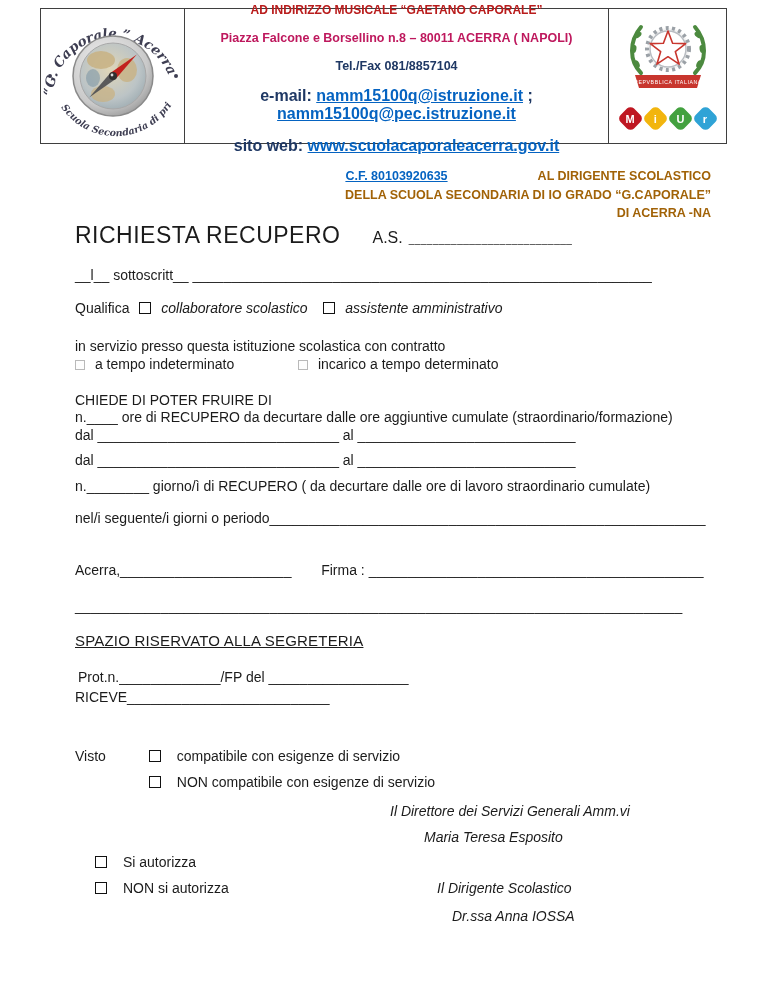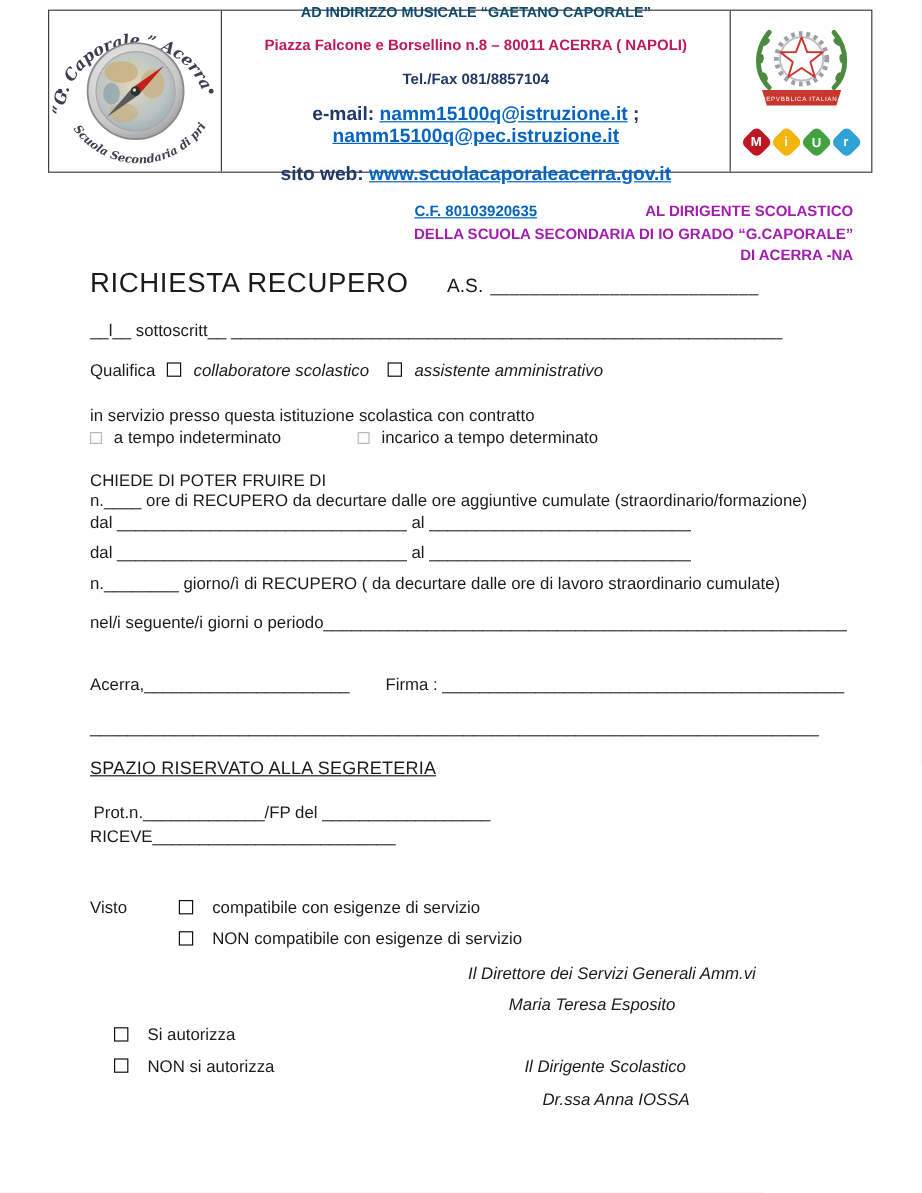--- a/index.html
+++ b/index.html
@@ -21,46 +21,46 @@
   .header-cell-center {
     flex:1; padding:5px 6px 4px 6px; text-align:center;
     display:flex; flex-direction:column; justify-content:center; gap:14px;
   }
   .header-cell-right {
     width:118px; border-left:1px solid #3f3f3f;
     display:flex; flex-direction:column; align-items:center; justify-content:flex-start;
     padding-top:10px; gap:6px;
   }
   .school-name  { color:#1f3864; font-weight:bold; font-size:15.5px; letter-spacing:.4px; }
-  .school-sub   { color:#0c4a6e; font-weight:bold; font-size:12px; }
+  .school-sub   { color:#b91c1c; font-weight:bold; font-size:12px; }
   .school-addr  { color:#be185d; font-weight:bold; font-size:12.5px; }
   .school-tel   { color:#1f3864; font-weight:bold; font-size:12.5px; }
   .school-row   { color:#1f3864; font-weight:bold; font-size:16px; }
   .lnk { color:#0563c1; text-decoration:underline; font-weight:bold; cursor:pointer; }
   .school-cf { font-size:12.5px; }
   
   .miur-row { display:flex; margin-top:4px; }
   .miur-d {
     width:19px; height:19px; border-radius:5px; transform:rotate(45deg);
     display:flex; align-items:center; justify-content:center; margin:0 3px;
   }
   .miur-d span {
     transform:rotate(-45deg); color:#fff; font-weight:bold; font-size:11px;
     font-family:"Liberation Sans",sans-serif;
   }
   
   .recipient {
     position:absolute; top:167px; right:57px; text-align:right;
-    font-weight:bold; font-size:12.5px; line-height:18.5px; color:#a21caf;
+    font-weight:bold; font-size:12.5px; line-height:18.5px; color:#a16207;
   }
   
   .title-row { position:absolute; top:222px; left:75px; white-space:nowrap; }
   .title-main { font-size:23px; letter-spacing:.5px; }
   .title-as   { font-size:16px; margin-left:32px; }
-  .title-blank{ font-size:14px; margin-left:6px; letter-spacing:.5px; }
+  .title-blank{ font-size:10px; margin-left:6px; letter-spacing:.5px; }
   
   .bline { position:absolute; left:75px; right:76px; font-size:14px; white-space:nowrap; color:#1b1b1b; }
   .center { }
   .ital { font-style:italic; }
   
   .cb {
     display:inline-block; width:12px; height:12px; border:1.7px solid #111;
     vertical-align:-1px; background:#fff;
   }
   .cb-light {

